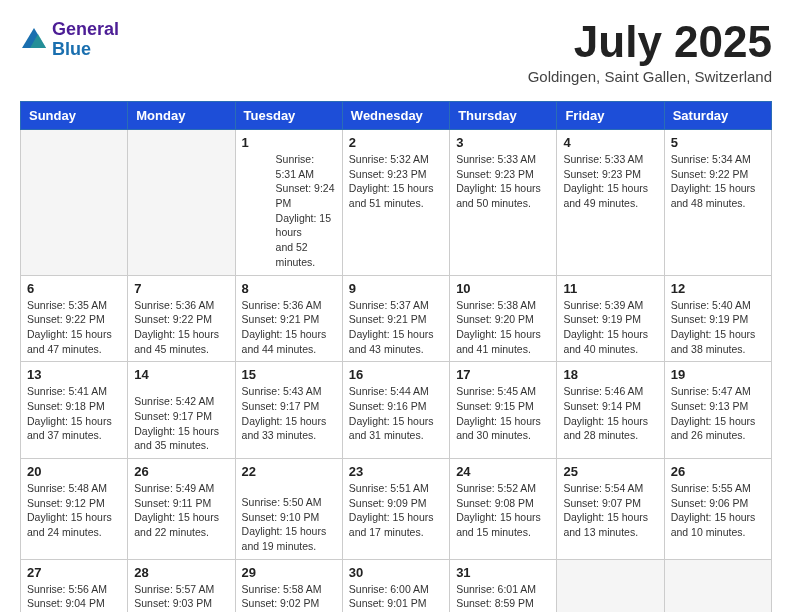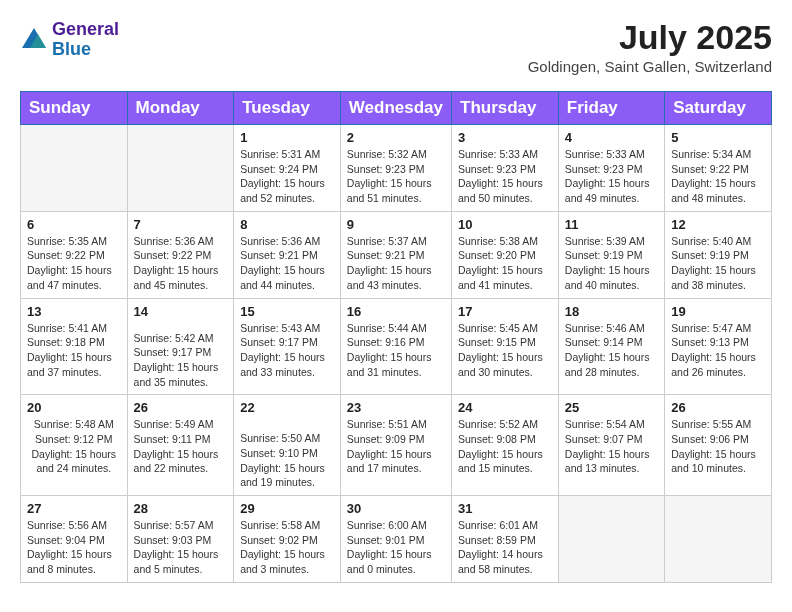--- a/index.html
+++ b/index.html
@@ -37,42 +37,42 @@
     }
     .logo-icon {
       width: 28px;
       height: 28px;
       margin-right: 4px;
     }
     .title-area {
       text-align: right;
     }
     .month-title {
-      font-size: 34px;
+      font-size: 44px;
       font-weight: bold;
       color: #222;
       line-height: 1;
     }
     .subtitle {
       font-size: 15px;
       color: #444;
       margin-top: 4px;
       margin-left: 21px;
     }
     .calendar {
       width: 100%;
       border-collapse: collapse;
       font-size: 11px;
     }
     .calendar th {
-      background: #8b5cf6;
+      background: #1d4ed8;
       color: white;
       padding: 6px 8px;
       text-align: left;
-      font-size: 17px;
+      font-size: 13px;
       font-weight: bold;
       border: 1px solid #2a6db5;
     }
     .calendar td {
       border: 1px solid #ccc;
       vertical-align: top;
       padding: 5px 6px;
       width: 107px;
       min-height: 75px;
       background: #fff;
@@ -128,21 +128,21 @@
         <th>Saturday</th>
       </tr>
   </thead>
   <tbody id="calendar-body">
 
   <tr class="week-row">
         <td class="empty"></td>
         <td class="empty"></td>
         <td>
           <div class="day-number">1</div>
-          <div class="day-info" style="white-space: pre-line;">Sunrise: 5:31 AM
+          <div class="day-info" style="white-space: pre-line; margin-left: 34px;">Sunrise: 5:31 AM
 Sunset: 9:24 PM
 Daylight: 15 hours
 and 52 minutes.</div>
         </td>
         <td>
           <div class="day-number">2</div>
           <div class="day-info" style="white-space: pre-line;">Sunrise: 5:32 AM
 Sunset: 9:23 PM
 Daylight: 15 hours
 and 51 minutes.</div>
@@ -267,21 +267,21 @@
           <div class="day-number">19</div>
           <div class="day-info" style="white-space: pre-line;">Sunrise: 5:47 AM
 Sunset: 9:13 PM
 Daylight: 15 hours
 and 26 minutes.</div>
         </td>
       </tr>
       <tr class="week-row">
         <td>
           <div class="day-number">20</div>
-          <div class="day-info" style="white-space: pre-line; text-align: center;">Sunrise: 5:48 AM
+          <div class="day-info" style="white-space: pre-line;">Sunrise: 5:48 AM
 Sunset: 9:12 PM
 Daylight: 15 hours
 and 24 minutes.</div>
         </td>
         <td>
           <div class="day-number">26</div>
           <div class="day-info" style="white-space: pre-line;">Sunrise: 5:49 AM
 Sunset: 9:11 PM
 Daylight: 15 hours
 and 22 minutes.</div>

